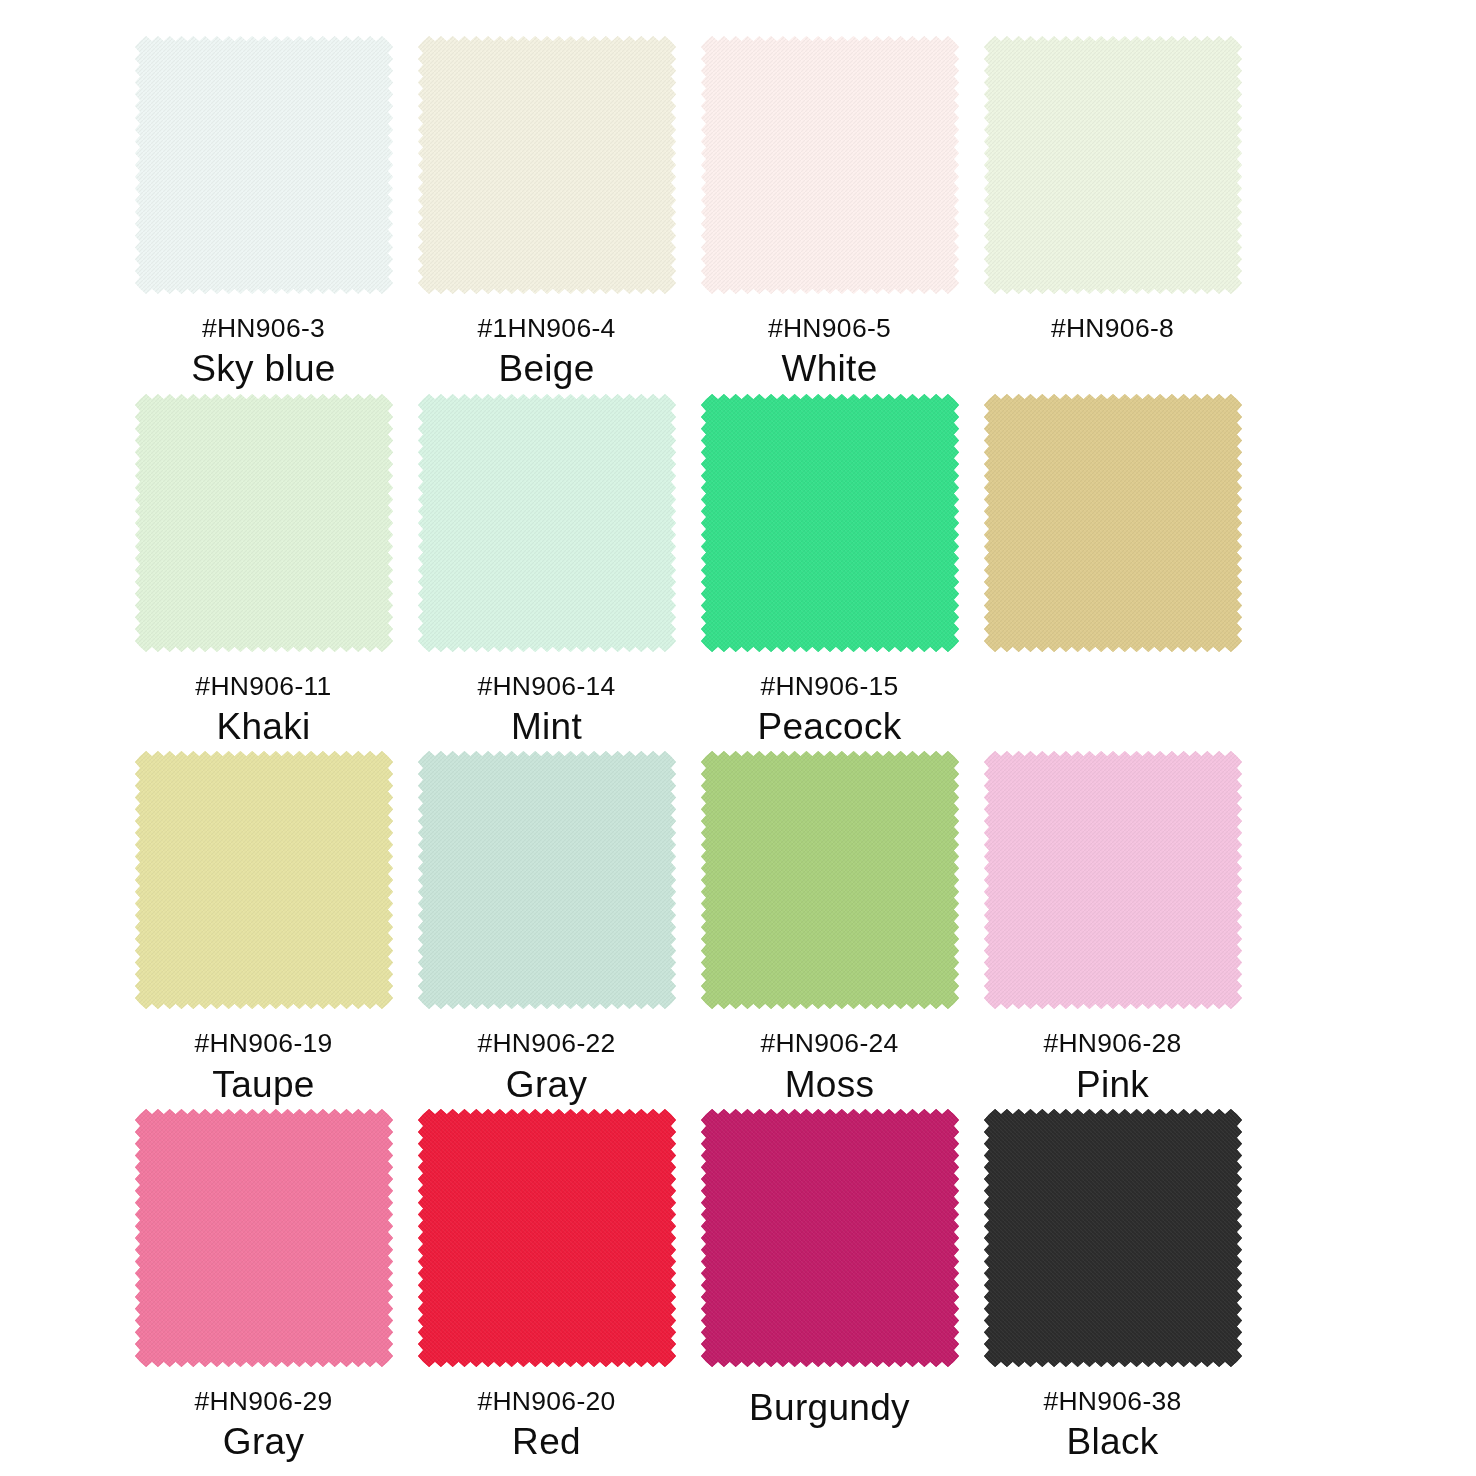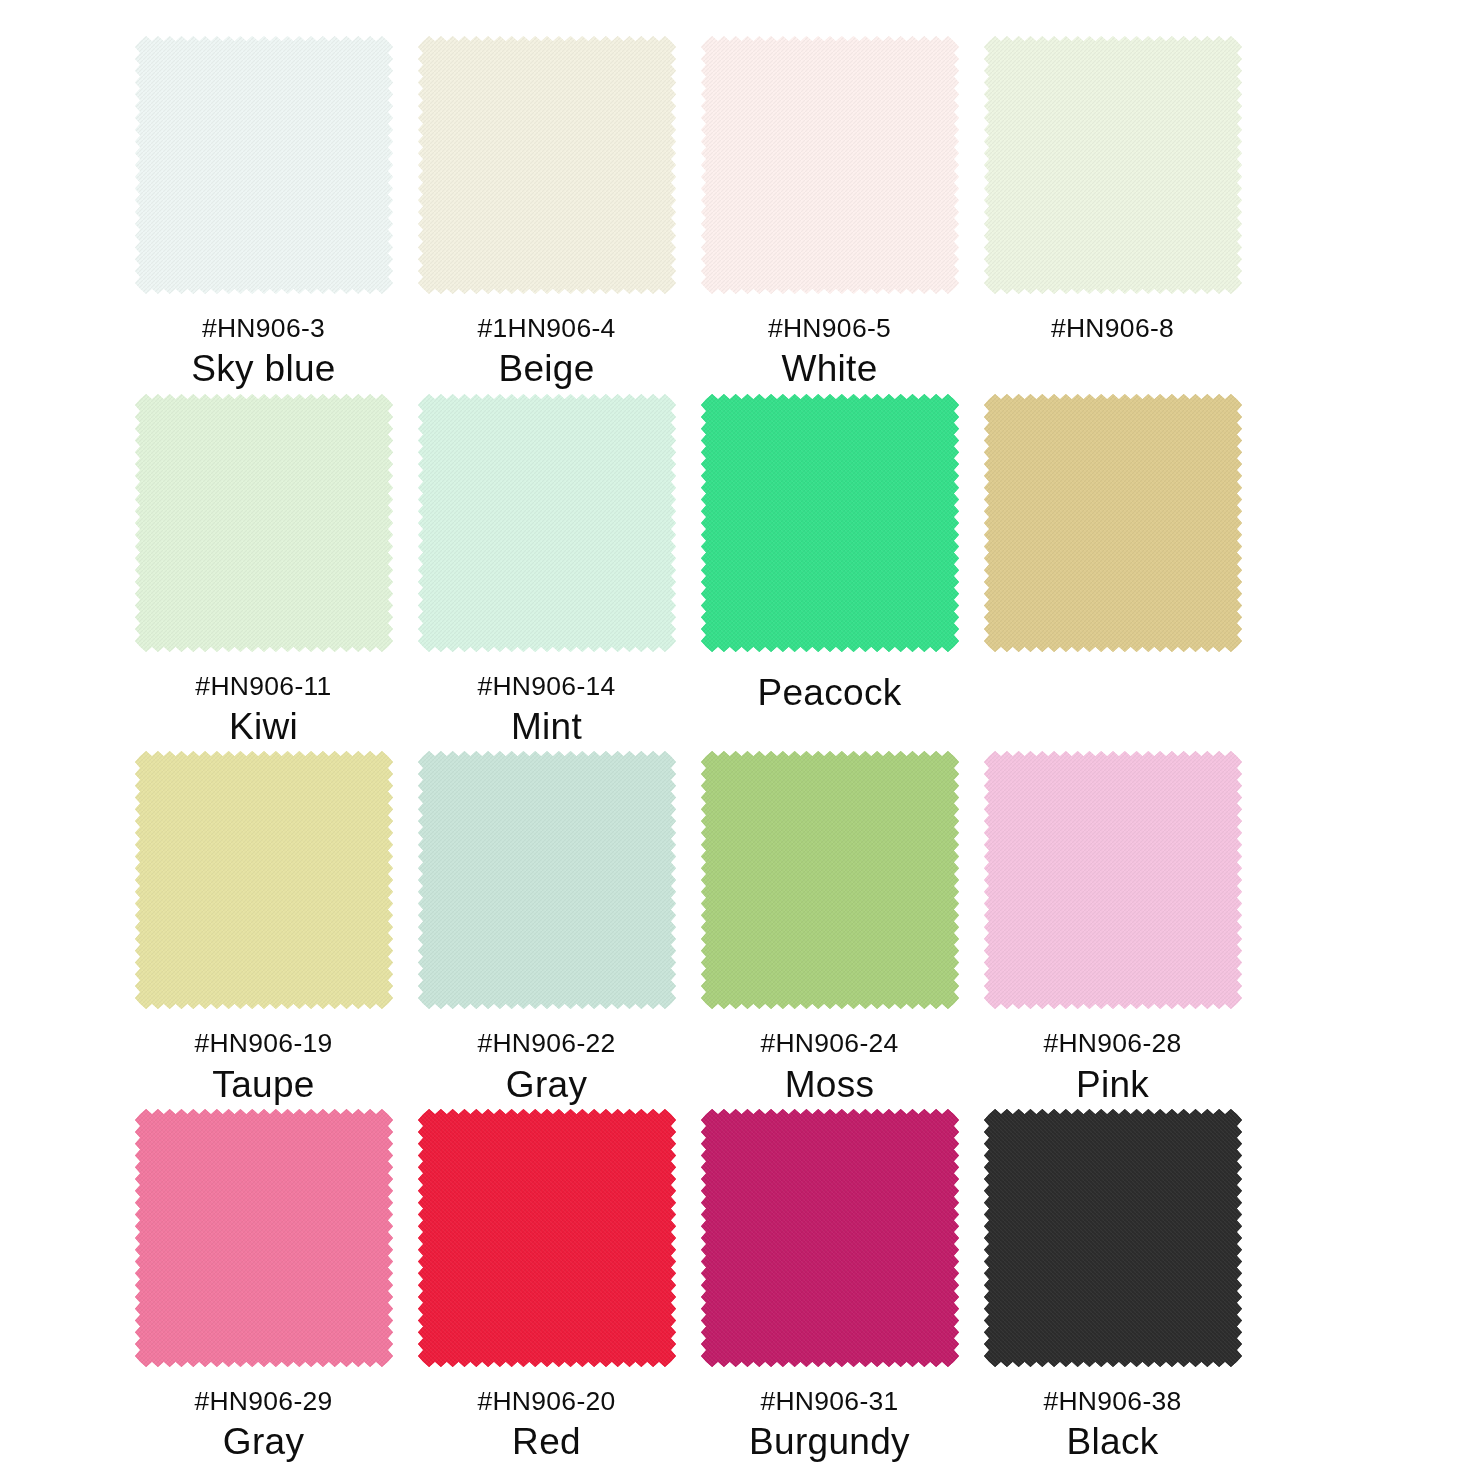--- a/index.html
+++ b/index.html
@@ -164,21 +164,21 @@
                 <path d="M0,4 L4,0" stroke="#000000" stroke-opacity="0.045" stroke-width="1.1"></path>
                 <path d="M0,0 L4,4" stroke="#ffffff" stroke-opacity="0.05" stroke-width="1.1"></path>
               </pattern>
             </defs>
             <path d="M5.20,5.20L11.10,0.00L16.99,5.20L22.89,0.00L28.78,5.20L34.68,0.00L40.57,5.20L46.47,0.00L52.36,5.20L58.26,0.00L64.15,5.20L70.05,0.00L75.94,5.20L81.84,0.00L87.73,5.20L93.63,0.00L99.52,5.20L105.42,0.00L111.31,5.20L117.21,0.00L123.10,5.20L129.00,0.00L134.90,5.20L140.79,0.00L146.69,5.20L152.58,0.00L158.48,5.20L164.37,0.00L170.27,5.20L176.16,0.00L182.06,5.20L187.95,0.00L193.85,5.20L199.74,0.00L205.64,5.20L211.53,0.00L217.43,5.20L223.32,0.00L229.22,5.20L235.11,0.00L241.01,5.20L246.90,0.00L252.80,5.20L258.00,11.10L252.80,16.99L258.00,22.89L252.80,28.78L258.00,34.68L252.80,40.57L258.00,46.47L252.80,52.36L258.00,58.26L252.80,64.15L258.00,70.05L252.80,75.94L258.00,81.84L252.80,87.73L258.00,93.63L252.80,99.52L258.00,105.42L252.80,111.31L258.00,117.21L252.80,123.10L258.00,129.00L252.80,134.90L258.00,140.79L252.80,146.69L258.00,152.58L252.80,158.48L258.00,164.37L252.80,170.27L258.00,176.16L252.80,182.06L258.00,187.95L252.80,193.85L258.00,199.74L252.80,205.64L258.00,211.53L252.80,217.43L258.00,223.32L252.80,229.22L258.00,235.11L252.80,241.01L258.00,246.90L252.80,252.80L246.90,258.00L241.01,252.80L235.11,258.00L229.22,252.80L223.32,258.00L217.43,252.80L211.53,258.00L205.64,252.80L199.74,258.00L193.85,252.80L187.95,258.00L182.06,252.80L176.16,258.00L170.27,252.80L164.37,258.00L158.48,252.80L152.58,258.00L146.69,252.80L140.79,258.00L134.90,252.80L129.00,258.00L123.10,252.80L117.21,258.00L111.31,252.80L105.42,258.00L99.52,252.80L93.63,258.00L87.73,252.80L81.84,258.00L75.94,252.80L70.05,258.00L64.15,252.80L58.26,258.00L52.36,252.80L46.47,258.00L40.57,252.80L34.68,258.00L28.78,252.80L22.89,258.00L16.99,252.80L11.10,258.00L5.20,252.80L0.00,246.90L5.20,241.01L0.00,235.11L5.20,229.22L0.00,223.32L5.20,217.43L0.00,211.53L5.20,205.64L0.00,199.74L5.20,193.85L0.00,187.95L5.20,182.06L0.00,176.16L5.20,170.27L0.00,164.37L5.20,158.48L0.00,152.58L5.20,146.69L0.00,140.79L5.20,134.90L0.00,129.00L5.20,123.10L0.00,117.21L5.20,111.31L0.00,105.42L5.20,99.52L0.00,93.63L5.20,87.73L0.00,81.84L5.20,75.94L0.00,70.05L5.20,64.15L0.00,58.26L5.20,52.36L0.00,46.47L5.20,40.57L0.00,34.68L5.20,28.78L0.00,22.89L5.20,16.99L0.00,11.10Z" fill="#e1f3d9"></path>
             <path d="M5.20,5.20L11.10,0.00L16.99,5.20L22.89,0.00L28.78,5.20L34.68,0.00L40.57,5.20L46.47,0.00L52.36,5.20L58.26,0.00L64.15,5.20L70.05,0.00L75.94,5.20L81.84,0.00L87.73,5.20L93.63,0.00L99.52,5.20L105.42,0.00L111.31,5.20L117.21,0.00L123.10,5.20L129.00,0.00L134.90,5.20L140.79,0.00L146.69,5.20L152.58,0.00L158.48,5.20L164.37,0.00L170.27,5.20L176.16,0.00L182.06,5.20L187.95,0.00L193.85,5.20L199.74,0.00L205.64,5.20L211.53,0.00L217.43,5.20L223.32,0.00L229.22,5.20L235.11,0.00L241.01,5.20L246.90,0.00L252.80,5.20L258.00,11.10L252.80,16.99L258.00,22.89L252.80,28.78L258.00,34.68L252.80,40.57L258.00,46.47L252.80,52.36L258.00,58.26L252.80,64.15L258.00,70.05L252.80,75.94L258.00,81.84L252.80,87.73L258.00,93.63L252.80,99.52L258.00,105.42L252.80,111.31L258.00,117.21L252.80,123.10L258.00,129.00L252.80,134.90L258.00,140.79L252.80,146.69L258.00,152.58L252.80,158.48L258.00,164.37L252.80,170.27L258.00,176.16L252.80,182.06L258.00,187.95L252.80,193.85L258.00,199.74L252.80,205.64L258.00,211.53L252.80,217.43L258.00,223.32L252.80,229.22L258.00,235.11L252.80,241.01L258.00,246.90L252.80,252.80L246.90,258.00L241.01,252.80L235.11,258.00L229.22,252.80L223.32,258.00L217.43,252.80L211.53,258.00L205.64,252.80L199.74,258.00L193.85,252.80L187.95,258.00L182.06,252.80L176.16,258.00L170.27,252.80L164.37,258.00L158.48,252.80L152.58,258.00L146.69,252.80L140.79,258.00L134.90,252.80L129.00,258.00L123.10,252.80L117.21,258.00L111.31,252.80L105.42,258.00L99.52,252.80L93.63,258.00L87.73,252.80L81.84,258.00L75.94,252.80L70.05,258.00L64.15,252.80L58.26,258.00L52.36,252.80L46.47,258.00L40.57,252.80L34.68,258.00L28.78,252.80L22.89,258.00L16.99,252.80L11.10,258.00L5.20,252.80L0.00,246.90L5.20,241.01L0.00,235.11L5.20,229.22L0.00,223.32L5.20,217.43L0.00,211.53L5.20,205.64L0.00,199.74L5.20,193.85L0.00,187.95L5.20,182.06L0.00,176.16L5.20,170.27L0.00,164.37L5.20,158.48L0.00,152.58L5.20,146.69L0.00,140.79L5.20,134.90L0.00,129.00L5.20,123.10L0.00,117.21L5.20,111.31L0.00,105.42L5.20,99.52L0.00,93.63L5.20,87.73L0.00,81.84L5.20,75.94L0.00,70.05L5.20,64.15L0.00,58.26L5.20,52.36L0.00,46.47L5.20,40.57L0.00,34.68L5.20,28.78L0.00,22.89L5.20,16.99L0.00,11.10Z" fill="url(#weave4)"></path>
           </svg>
         </div>
         <div class="swatch-labels">
           <div class="swatch-code">#HN906-11</div>
-          <div class="swatch-name">Kiwi</div>
+          <div class="swatch-name">Khaki</div>
         </div>
       </div>
       <div class="swatch-cell">
         <div class="swatch-chip-wrap">
           <svg class="swatch-chip" viewBox="0 0 258 258" width="258" height="258">
             <defs>
               <pattern id="weave5" width="4" height="4" patternUnits="userSpaceOnUse">
                 <rect width="4" height="4" fill="#d7f4e4"></rect>
                 <path d="M0,4 L4,0" stroke="#000000" stroke-opacity="0.045" stroke-width="1.1"></path>
                 <path d="M0,0 L4,4" stroke="#ffffff" stroke-opacity="0.05" stroke-width="1.1"></path>
@@ -201,20 +201,21 @@
                 <rect width="4" height="4" fill="#35e08a"></rect>
                 <path d="M0,4 L4,0" stroke="#000000" stroke-opacity="0.045" stroke-width="1.1"></path>
                 <path d="M0,0 L4,4" stroke="#ffffff" stroke-opacity="0.05" stroke-width="1.1"></path>
               </pattern>
             </defs>
             <path d="M5.20,5.20L11.10,0.00L16.99,5.20L22.89,0.00L28.78,5.20L34.68,0.00L40.57,5.20L46.47,0.00L52.36,5.20L58.26,0.00L64.15,5.20L70.05,0.00L75.94,5.20L81.84,0.00L87.73,5.20L93.63,0.00L99.52,5.20L105.42,0.00L111.31,5.20L117.21,0.00L123.10,5.20L129.00,0.00L134.90,5.20L140.79,0.00L146.69,5.20L152.58,0.00L158.48,5.20L164.37,0.00L170.27,5.20L176.16,0.00L182.06,5.20L187.95,0.00L193.85,5.20L199.74,0.00L205.64,5.20L211.53,0.00L217.43,5.20L223.32,0.00L229.22,5.20L235.11,0.00L241.01,5.20L246.90,0.00L252.80,5.20L258.00,11.10L252.80,16.99L258.00,22.89L252.80,28.78L258.00,34.68L252.80,40.57L258.00,46.47L252.80,52.36L258.00,58.26L252.80,64.15L258.00,70.05L252.80,75.94L258.00,81.84L252.80,87.73L258.00,93.63L252.80,99.52L258.00,105.42L252.80,111.31L258.00,117.21L252.80,123.10L258.00,129.00L252.80,134.90L258.00,140.79L252.80,146.69L258.00,152.58L252.80,158.48L258.00,164.37L252.80,170.27L258.00,176.16L252.80,182.06L258.00,187.95L252.80,193.85L258.00,199.74L252.80,205.64L258.00,211.53L252.80,217.43L258.00,223.32L252.80,229.22L258.00,235.11L252.80,241.01L258.00,246.90L252.80,252.80L246.90,258.00L241.01,252.80L235.11,258.00L229.22,252.80L223.32,258.00L217.43,252.80L211.53,258.00L205.64,252.80L199.74,258.00L193.85,252.80L187.95,258.00L182.06,252.80L176.16,258.00L170.27,252.80L164.37,258.00L158.48,252.80L152.58,258.00L146.69,252.80L140.79,258.00L134.90,252.80L129.00,258.00L123.10,252.80L117.21,258.00L111.31,252.80L105.42,258.00L99.52,252.80L93.63,258.00L87.73,252.80L81.84,258.00L75.94,252.80L70.05,258.00L64.15,252.80L58.26,258.00L52.36,252.80L46.47,258.00L40.57,252.80L34.68,258.00L28.78,252.80L22.89,258.00L16.99,252.80L11.10,258.00L5.20,252.80L0.00,246.90L5.20,241.01L0.00,235.11L5.20,229.22L0.00,223.32L5.20,217.43L0.00,211.53L5.20,205.64L0.00,199.74L5.20,193.85L0.00,187.95L5.20,182.06L0.00,176.16L5.20,170.27L0.00,164.37L5.20,158.48L0.00,152.58L5.20,146.69L0.00,140.79L5.20,134.90L0.00,129.00L5.20,123.10L0.00,117.21L5.20,111.31L0.00,105.42L5.20,99.52L0.00,93.63L5.20,87.73L0.00,81.84L5.20,75.94L0.00,70.05L5.20,64.15L0.00,58.26L5.20,52.36L0.00,46.47L5.20,40.57L0.00,34.68L5.20,28.78L0.00,22.89L5.20,16.99L0.00,11.10Z" fill="#35e08a"></path>
             <path d="M5.20,5.20L11.10,0.00L16.99,5.20L22.89,0.00L28.78,5.20L34.68,0.00L40.57,5.20L46.47,0.00L52.36,5.20L58.26,0.00L64.15,5.20L70.05,0.00L75.94,5.20L81.84,0.00L87.73,5.20L93.63,0.00L99.52,5.20L105.42,0.00L111.31,5.20L117.21,0.00L123.10,5.20L129.00,0.00L134.90,5.20L140.79,0.00L146.69,5.20L152.58,0.00L158.48,5.20L164.37,0.00L170.27,5.20L176.16,0.00L182.06,5.20L187.95,0.00L193.85,5.20L199.74,0.00L205.64,5.20L211.53,0.00L217.43,5.20L223.32,0.00L229.22,5.20L235.11,0.00L241.01,5.20L246.90,0.00L252.80,5.20L258.00,11.10L252.80,16.99L258.00,22.89L252.80,28.78L258.00,34.68L252.80,40.57L258.00,46.47L252.80,52.36L258.00,58.26L252.80,64.15L258.00,70.05L252.80,75.94L258.00,81.84L252.80,87.73L258.00,93.63L252.80,99.52L258.00,105.42L252.80,111.31L258.00,117.21L252.80,123.10L258.00,129.00L252.80,134.90L258.00,140.79L252.80,146.69L258.00,152.58L252.80,158.48L258.00,164.37L252.80,170.27L258.00,176.16L252.80,182.06L258.00,187.95L252.80,193.85L258.00,199.74L252.80,205.64L258.00,211.53L252.80,217.43L258.00,223.32L252.80,229.22L258.00,235.11L252.80,241.01L258.00,246.90L252.80,252.80L246.90,258.00L241.01,252.80L235.11,258.00L229.22,252.80L223.32,258.00L217.43,252.80L211.53,258.00L205.64,252.80L199.74,258.00L193.85,252.80L187.95,258.00L182.06,252.80L176.16,258.00L170.27,252.80L164.37,258.00L158.48,252.80L152.58,258.00L146.69,252.80L140.79,258.00L134.90,252.80L129.00,258.00L123.10,252.80L117.21,258.00L111.31,252.80L105.42,258.00L99.52,252.80L93.63,258.00L87.73,252.80L81.84,258.00L75.94,252.80L70.05,258.00L64.15,252.80L58.26,258.00L52.36,252.80L46.47,258.00L40.57,252.80L34.68,258.00L28.78,252.80L22.89,258.00L16.99,252.80L11.10,258.00L5.20,252.80L0.00,246.90L5.20,241.01L0.00,235.11L5.20,229.22L0.00,223.32L5.20,217.43L0.00,211.53L5.20,205.64L0.00,199.74L5.20,193.85L0.00,187.95L5.20,182.06L0.00,176.16L5.20,170.27L0.00,164.37L5.20,158.48L0.00,152.58L5.20,146.69L0.00,140.79L5.20,134.90L0.00,129.00L5.20,123.10L0.00,117.21L5.20,111.31L0.00,105.42L5.20,99.52L0.00,93.63L5.20,87.73L0.00,81.84L5.20,75.94L0.00,70.05L5.20,64.15L0.00,58.26L5.20,52.36L0.00,46.47L5.20,40.57L0.00,34.68L5.20,28.78L0.00,22.89L5.20,16.99L0.00,11.10Z" fill="url(#weave6)"></path>
           </svg>
         </div>
         <div class="swatch-labels">
+          <div class="swatch-code">#HN906-15</div>
           <div class="swatch-name">Peacock</div>
         </div>
       </div>
       <div class="swatch-cell">
         <div class="swatch-chip-wrap">
           <svg class="swatch-chip" viewBox="0 0 258 258" width="258" height="258">
             <defs>
               <pattern id="weave7" width="4" height="4" patternUnits="userSpaceOnUse">
                 <rect width="4" height="4" fill="#ddcb8e"></rect>
                 <path d="M0,4 L4,0" stroke="#000000" stroke-opacity="0.045" stroke-width="1.1"></path>
@@ -348,21 +349,20 @@
                 <rect width="4" height="4" fill="#c11c69"></rect>
                 <path d="M0,4 L4,0" stroke="#000000" stroke-opacity="0.045" stroke-width="1.1"></path>
                 <path d="M0,0 L4,4" stroke="#ffffff" stroke-opacity="0.05" stroke-width="1.1"></path>
               </pattern>
             </defs>
             <path d="M5.20,5.20L11.10,0.00L16.99,5.20L22.89,0.00L28.78,5.20L34.68,0.00L40.57,5.20L46.47,0.00L52.36,5.20L58.26,0.00L64.15,5.20L70.05,0.00L75.94,5.20L81.84,0.00L87.73,5.20L93.63,0.00L99.52,5.20L105.42,0.00L111.31,5.20L117.21,0.00L123.10,5.20L129.00,0.00L134.90,5.20L140.79,0.00L146.69,5.20L152.58,0.00L158.48,5.20L164.37,0.00L170.27,5.20L176.16,0.00L182.06,5.20L187.95,0.00L193.85,5.20L199.74,0.00L205.64,5.20L211.53,0.00L217.43,5.20L223.32,0.00L229.22,5.20L235.11,0.00L241.01,5.20L246.90,0.00L252.80,5.20L258.00,11.10L252.80,16.99L258.00,22.89L252.80,28.78L258.00,34.68L252.80,40.57L258.00,46.47L252.80,52.36L258.00,58.26L252.80,64.15L258.00,70.05L252.80,75.94L258.00,81.84L252.80,87.73L258.00,93.63L252.80,99.52L258.00,105.42L252.80,111.31L258.00,117.21L252.80,123.10L258.00,129.00L252.80,134.90L258.00,140.79L252.80,146.69L258.00,152.58L252.80,158.48L258.00,164.37L252.80,170.27L258.00,176.16L252.80,182.06L258.00,187.95L252.80,193.85L258.00,199.74L252.80,205.64L258.00,211.53L252.80,217.43L258.00,223.32L252.80,229.22L258.00,235.11L252.80,241.01L258.00,246.90L252.80,252.80L246.90,258.00L241.01,252.80L235.11,258.00L229.22,252.80L223.32,258.00L217.43,252.80L211.53,258.00L205.64,252.80L199.74,258.00L193.85,252.80L187.95,258.00L182.06,252.80L176.16,258.00L170.27,252.80L164.37,258.00L158.48,252.80L152.58,258.00L146.69,252.80L140.79,258.00L134.90,252.80L129.00,258.00L123.10,252.80L117.21,258.00L111.31,252.80L105.42,258.00L99.52,252.80L93.63,258.00L87.73,252.80L81.84,258.00L75.94,252.80L70.05,258.00L64.15,252.80L58.26,258.00L52.36,252.80L46.47,258.00L40.57,252.80L34.68,258.00L28.78,252.80L22.89,258.00L16.99,252.80L11.10,258.00L5.20,252.80L0.00,246.90L5.20,241.01L0.00,235.11L5.20,229.22L0.00,223.32L5.20,217.43L0.00,211.53L5.20,205.64L0.00,199.74L5.20,193.85L0.00,187.95L5.20,182.06L0.00,176.16L5.20,170.27L0.00,164.37L5.20,158.48L0.00,152.58L5.20,146.69L0.00,140.79L5.20,134.90L0.00,129.00L5.20,123.10L0.00,117.21L5.20,111.31L0.00,105.42L5.20,99.52L0.00,93.63L5.20,87.73L0.00,81.84L5.20,75.94L0.00,70.05L5.20,64.15L0.00,58.26L5.20,52.36L0.00,46.47L5.20,40.57L0.00,34.68L5.20,28.78L0.00,22.89L5.20,16.99L0.00,11.10Z" fill="#c11c69"></path>
             <path d="M5.20,5.20L11.10,0.00L16.99,5.20L22.89,0.00L28.78,5.20L34.68,0.00L40.57,5.20L46.47,0.00L52.36,5.20L58.26,0.00L64.15,5.20L70.05,0.00L75.94,5.20L81.84,0.00L87.73,5.20L93.63,0.00L99.52,5.20L105.42,0.00L111.31,5.20L117.21,0.00L123.10,5.20L129.00,0.00L134.90,5.20L140.79,0.00L146.69,5.20L152.58,0.00L158.48,5.20L164.37,0.00L170.27,5.20L176.16,0.00L182.06,5.20L187.95,0.00L193.85,5.20L199.74,0.00L205.64,5.20L211.53,0.00L217.43,5.20L223.32,0.00L229.22,5.20L235.11,0.00L241.01,5.20L246.90,0.00L252.80,5.20L258.00,11.10L252.80,16.99L258.00,22.89L252.80,28.78L258.00,34.68L252.80,40.57L258.00,46.47L252.80,52.36L258.00,58.26L252.80,64.15L258.00,70.05L252.80,75.94L258.00,81.84L252.80,87.73L258.00,93.63L252.80,99.52L258.00,105.42L252.80,111.31L258.00,117.21L252.80,123.10L258.00,129.00L252.80,134.90L258.00,140.79L252.80,146.69L258.00,152.58L252.80,158.48L258.00,164.37L252.80,170.27L258.00,176.16L252.80,182.06L258.00,187.95L252.80,193.85L258.00,199.74L252.80,205.64L258.00,211.53L252.80,217.43L258.00,223.32L252.80,229.22L258.00,235.11L252.80,241.01L258.00,246.90L252.80,252.80L246.90,258.00L241.01,252.80L235.11,258.00L229.22,252.80L223.32,258.00L217.43,252.80L211.53,258.00L205.64,252.80L199.74,258.00L193.85,252.80L187.95,258.00L182.06,252.80L176.16,258.00L170.27,252.80L164.37,258.00L158.48,252.80L152.58,258.00L146.69,252.80L140.79,258.00L134.90,252.80L129.00,258.00L123.10,252.80L117.21,258.00L111.31,252.80L105.42,258.00L99.52,252.80L93.63,258.00L87.73,252.80L81.84,258.00L75.94,252.80L70.05,258.00L64.15,252.80L58.26,258.00L52.36,252.80L46.47,258.00L40.57,252.80L34.68,258.00L28.78,252.80L22.89,258.00L16.99,252.80L11.10,258.00L5.20,252.80L0.00,246.90L5.20,241.01L0.00,235.11L5.20,229.22L0.00,223.32L5.20,217.43L0.00,211.53L5.20,205.64L0.00,199.74L5.20,193.85L0.00,187.95L5.20,182.06L0.00,176.16L5.20,170.27L0.00,164.37L5.20,158.48L0.00,152.58L5.20,146.69L0.00,140.79L5.20,134.90L0.00,129.00L5.20,123.10L0.00,117.21L5.20,111.31L0.00,105.42L5.20,99.52L0.00,93.63L5.20,87.73L0.00,81.84L5.20,75.94L0.00,70.05L5.20,64.15L0.00,58.26L5.20,52.36L0.00,46.47L5.20,40.57L0.00,34.68L5.20,28.78L0.00,22.89L5.20,16.99L0.00,11.10Z" fill="url(#weave14)"></path>
           </svg>
         </div>
         <div class="swatch-labels">
-          <div class="swatch-code">#HN906-31</div>
           <div class="swatch-name">Burgundy</div>
         </div>
       </div>
       <div class="swatch-cell">
         <div class="swatch-chip-wrap">
           <svg class="swatch-chip" viewBox="0 0 258 258" width="258" height="258">
             <defs>
               <pattern id="weave15" width="4" height="4" patternUnits="userSpaceOnUse">
                 <rect width="4" height="4" fill="#2c2c2c"></rect>
                 <path d="M0,4 L4,0" stroke="#000000" stroke-opacity="0.045" stroke-width="1.1"></path>

